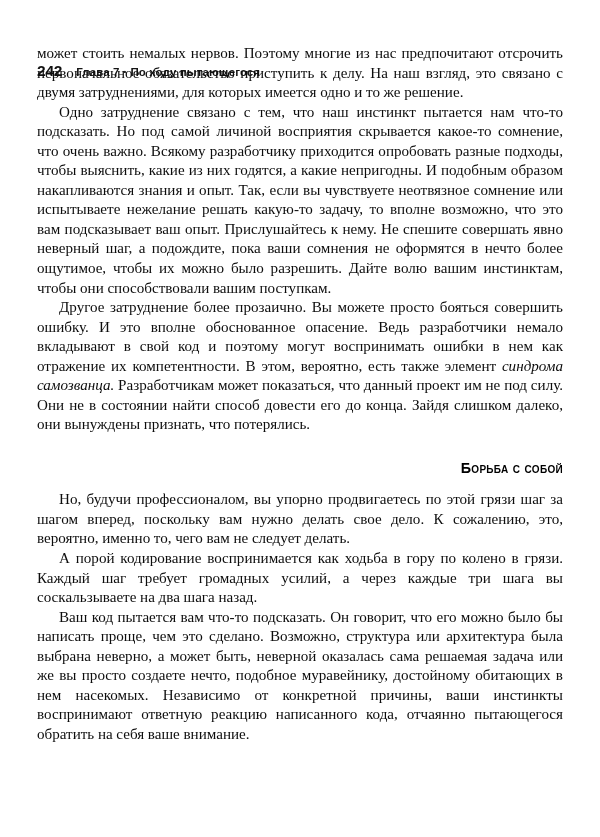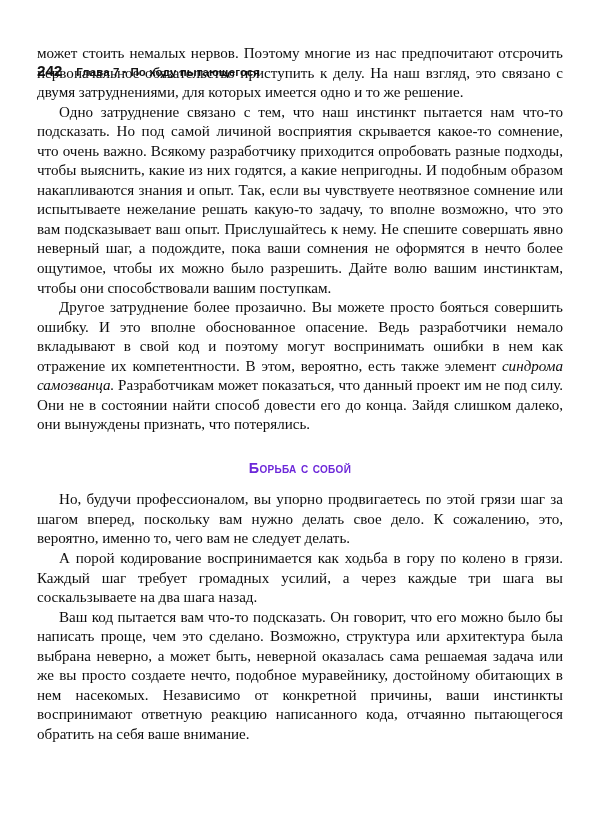--- a/index.html
+++ b/index.html
@@ -84,22 +84,22 @@
 
   
   h2.section-heading {
     margin: 0;
     padding: 0;
     font-family: "Liberation Sans", sans-serif;
     font-weight: bold;
     font-size: 14.4px;
     font-variant: small-caps;
     letter-spacing: 0.3px;
-    color: #6d28d9;
-    text-align: center;
+    color: #000000;
+    text-align: right;
     line-height: 1;
   }
   .gap-before-heading { height: 26px; }
   .gap-after-heading  { height: 15px; }
 </style>
 </head>
 <body>
 
 <div class="page">
 

